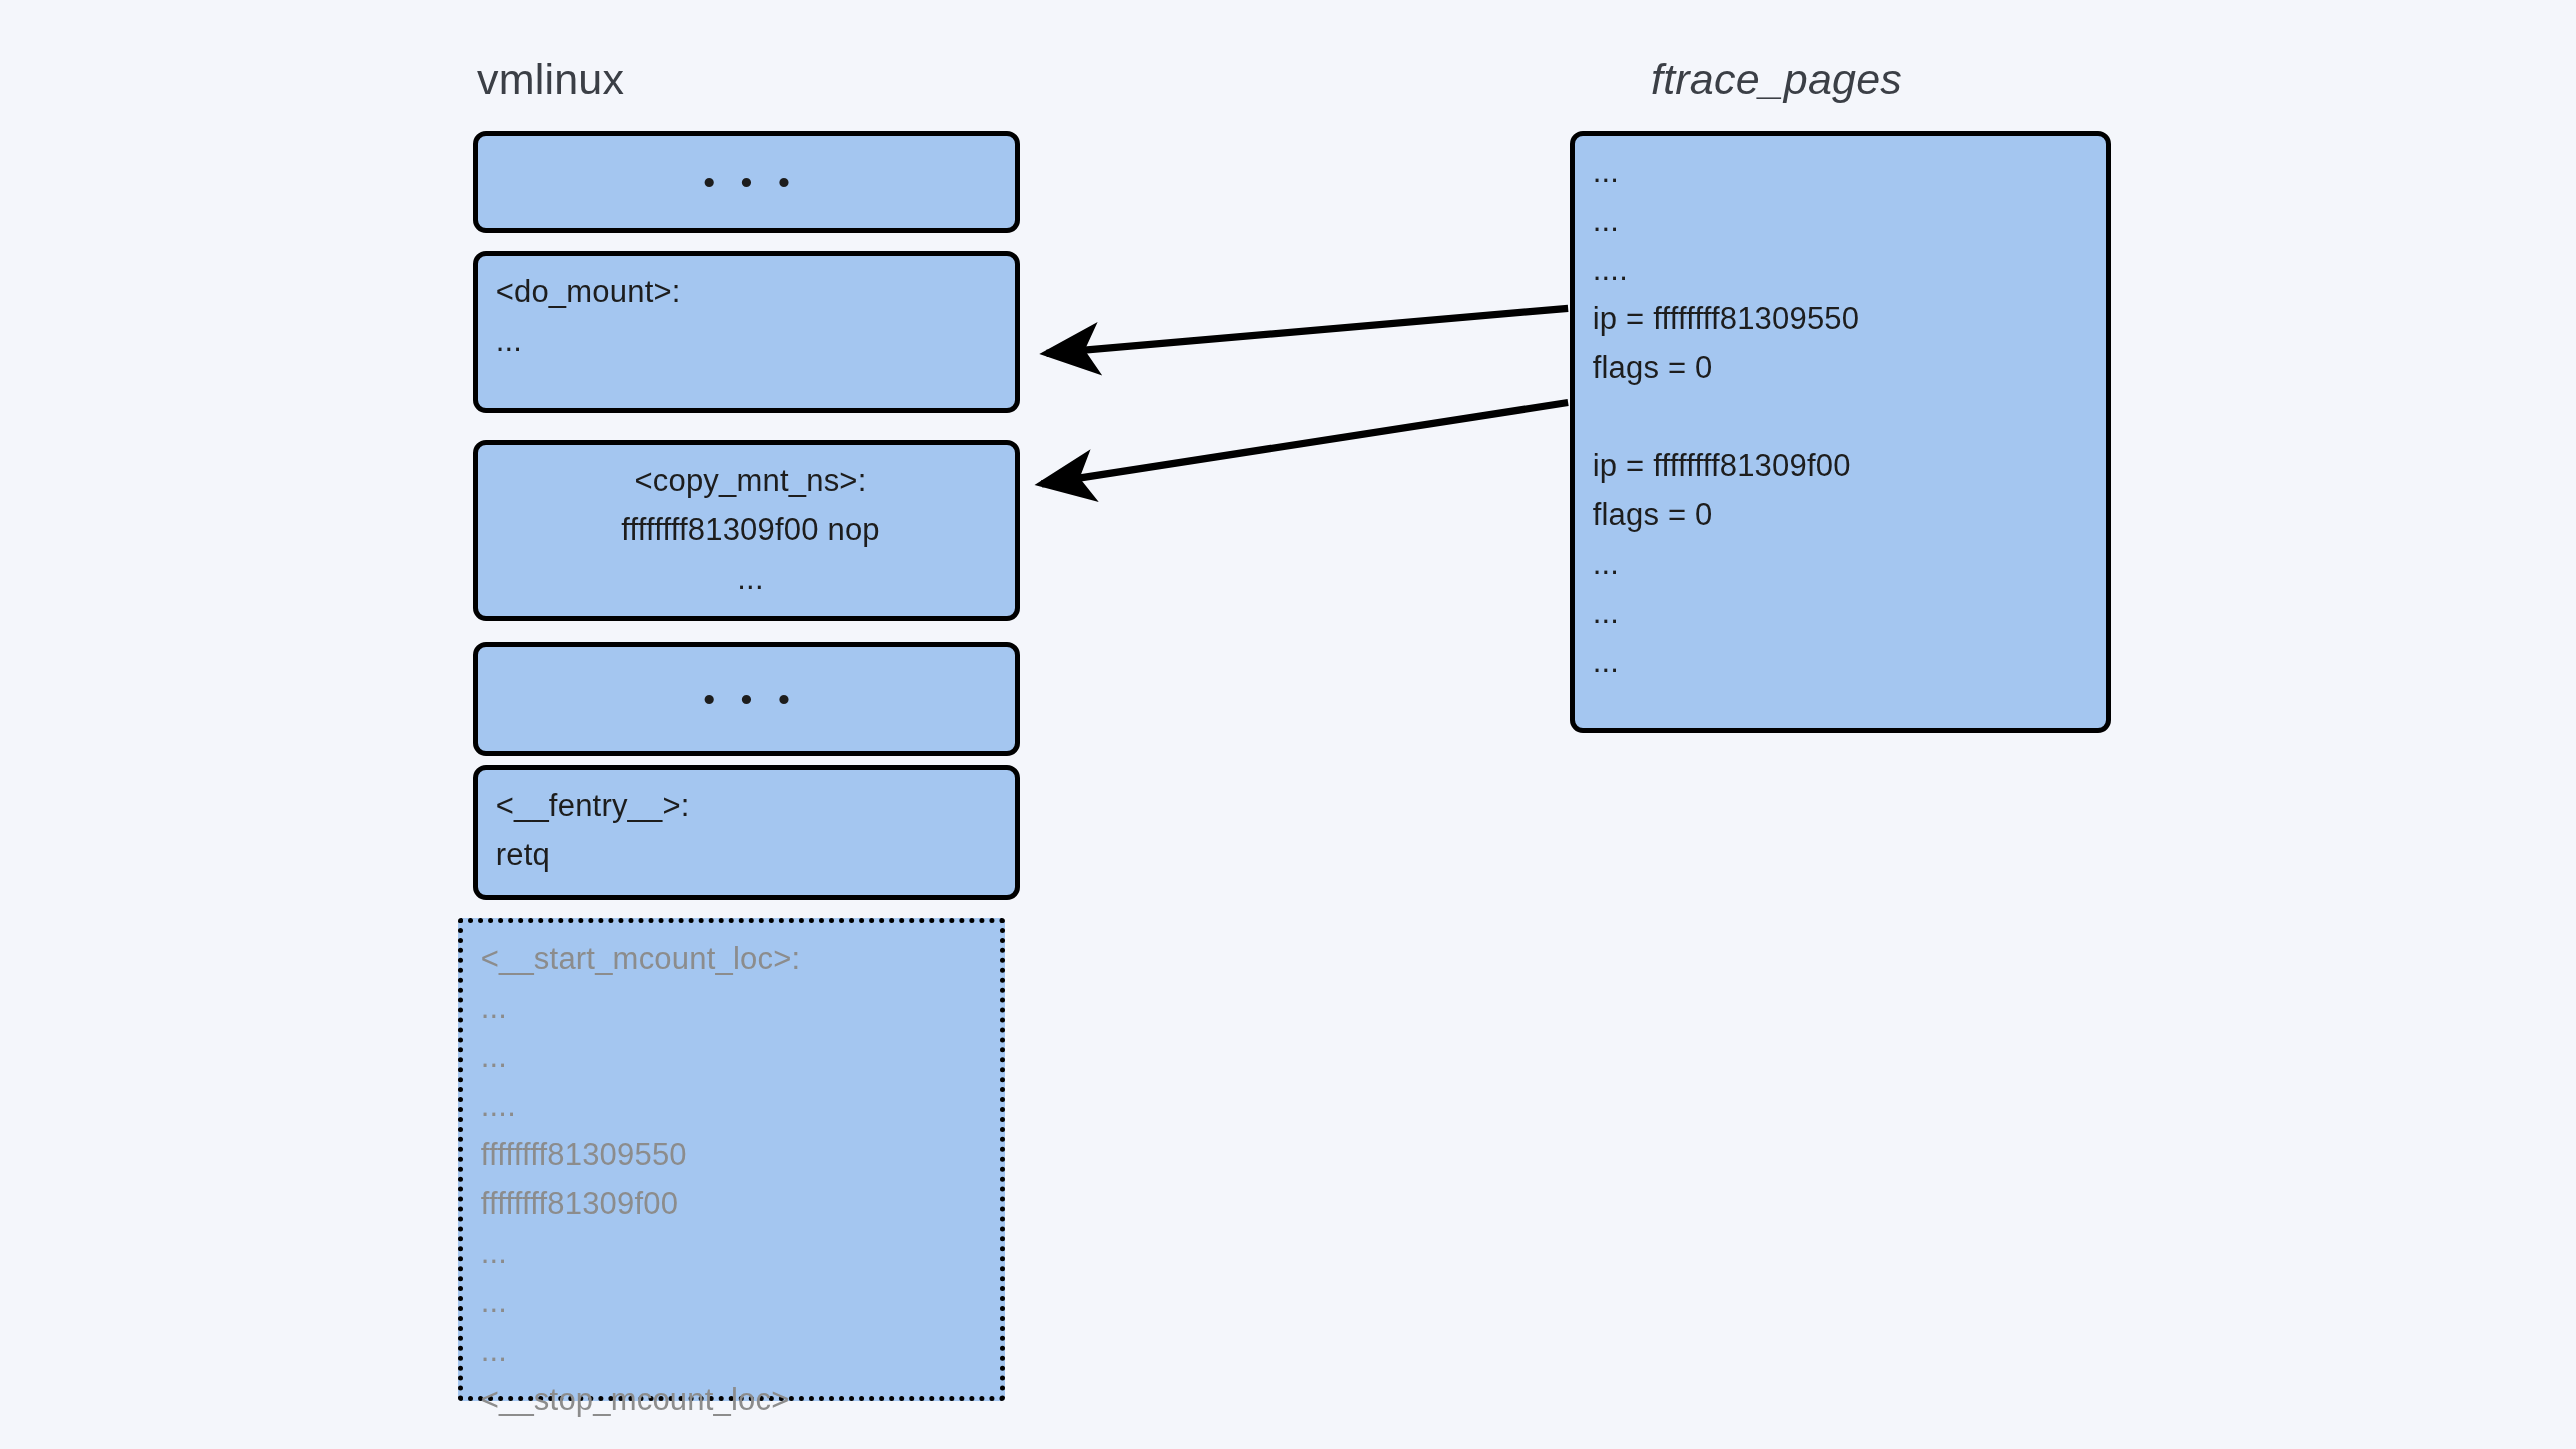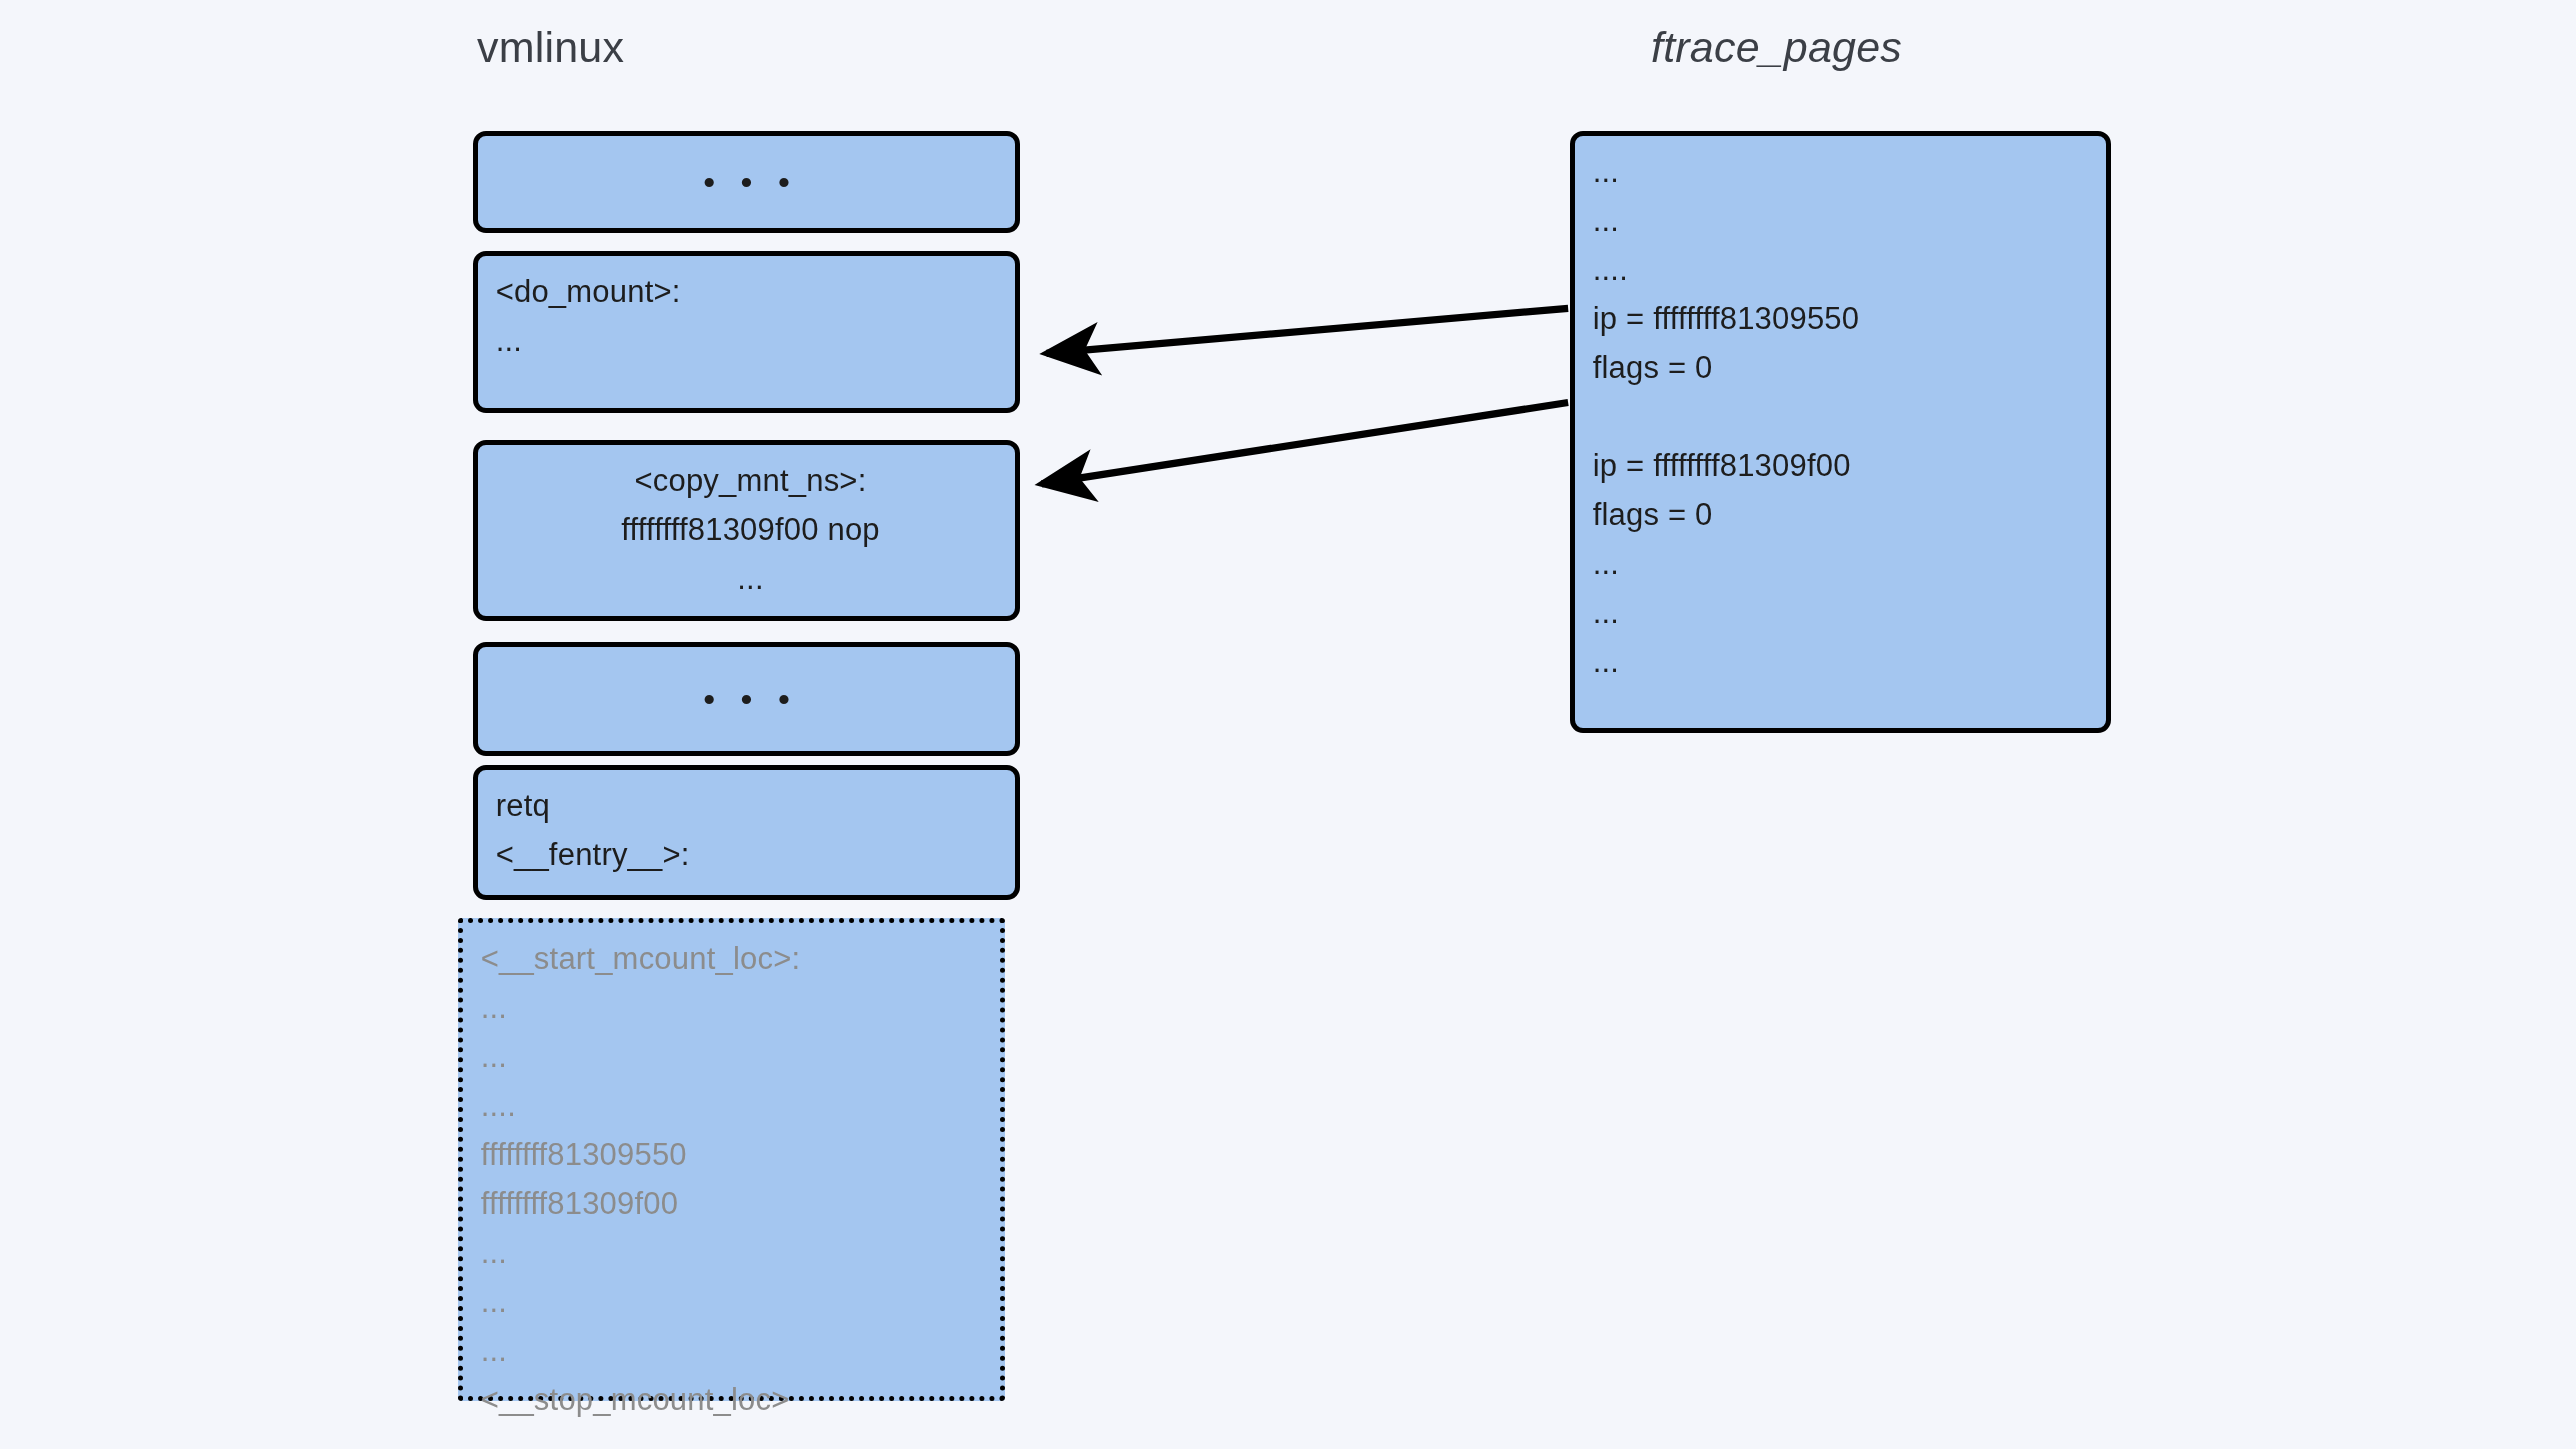--- a/index.html
+++ b/index.html
@@ -20,20 +20,21 @@
   }
 
   
   .col-title {
     position: absolute;
     font-size: 43px;
     font-weight: 400;
     color: #3b3f46;
     letter-spacing: 0.2px;
     white-space: nowrap;
+    margin-top: 32px;
   }
   #title-vmlinux   { left: 477px;  top: 22.5px; }
   #title-ftrace    { left: 1651px; top: 22.5px; font-style: italic; }
 
   
   .box {
     position: absolute;
     background: #a4c6f0;
     border: 5.6px solid #000000;
     border-radius: 13px;
@@ -121,22 +122,22 @@
       <div class="line">...</div>
     </div>
   </div>
 
   <div class="box" id="box-ellipsis-mid">
     <div class="center-dots">• • •</div>
   </div>
 
   <div class="box" id="box-fentry">
     <div class="lines">
+      <div class="line">&lt;__fentry__&gt;:</div>
       <div class="line">retq</div>
-      <div class="line">&lt;__fentry__&gt;:</div>
     </div>
   </div>
 
   <div class="box dotted" id="box-mcount-loc">
     <div class="lines">
       <div class="line muted">&lt;__start_mcount_loc&gt;:</div>
       <div class="line muted">...</div>
       <div class="line muted">...</div>
       <div class="line muted">....</div>
       <div class="line muted">ffffffff81309550</div>

